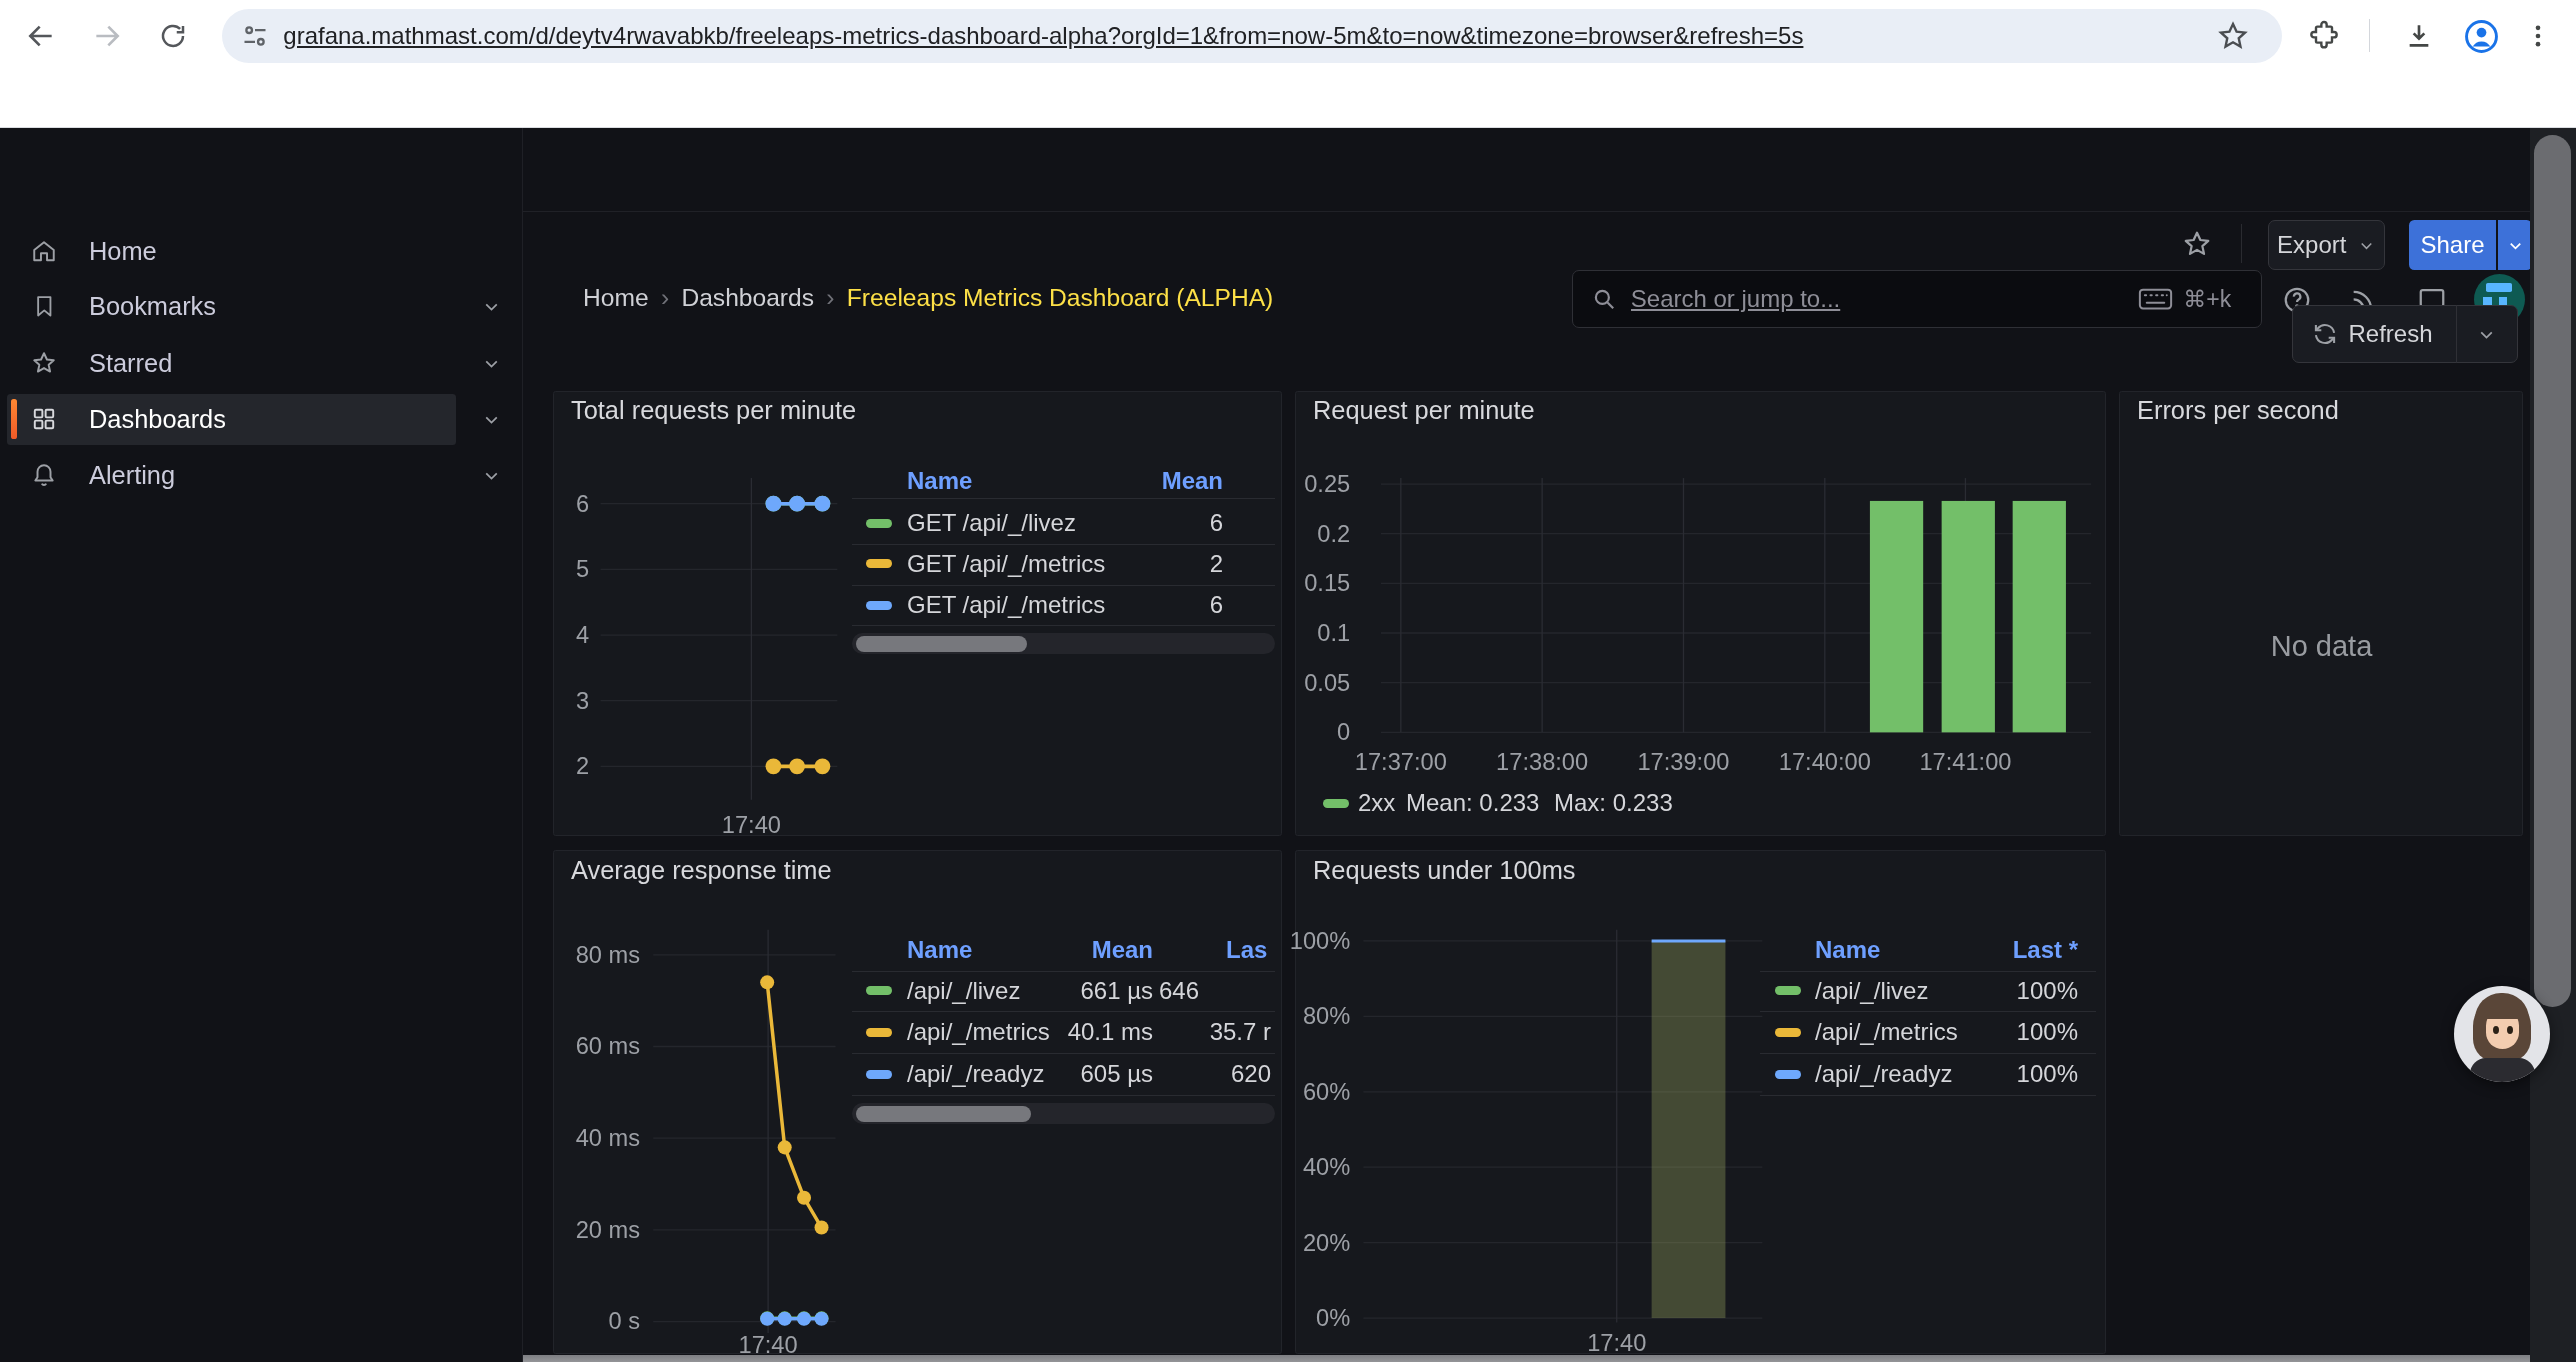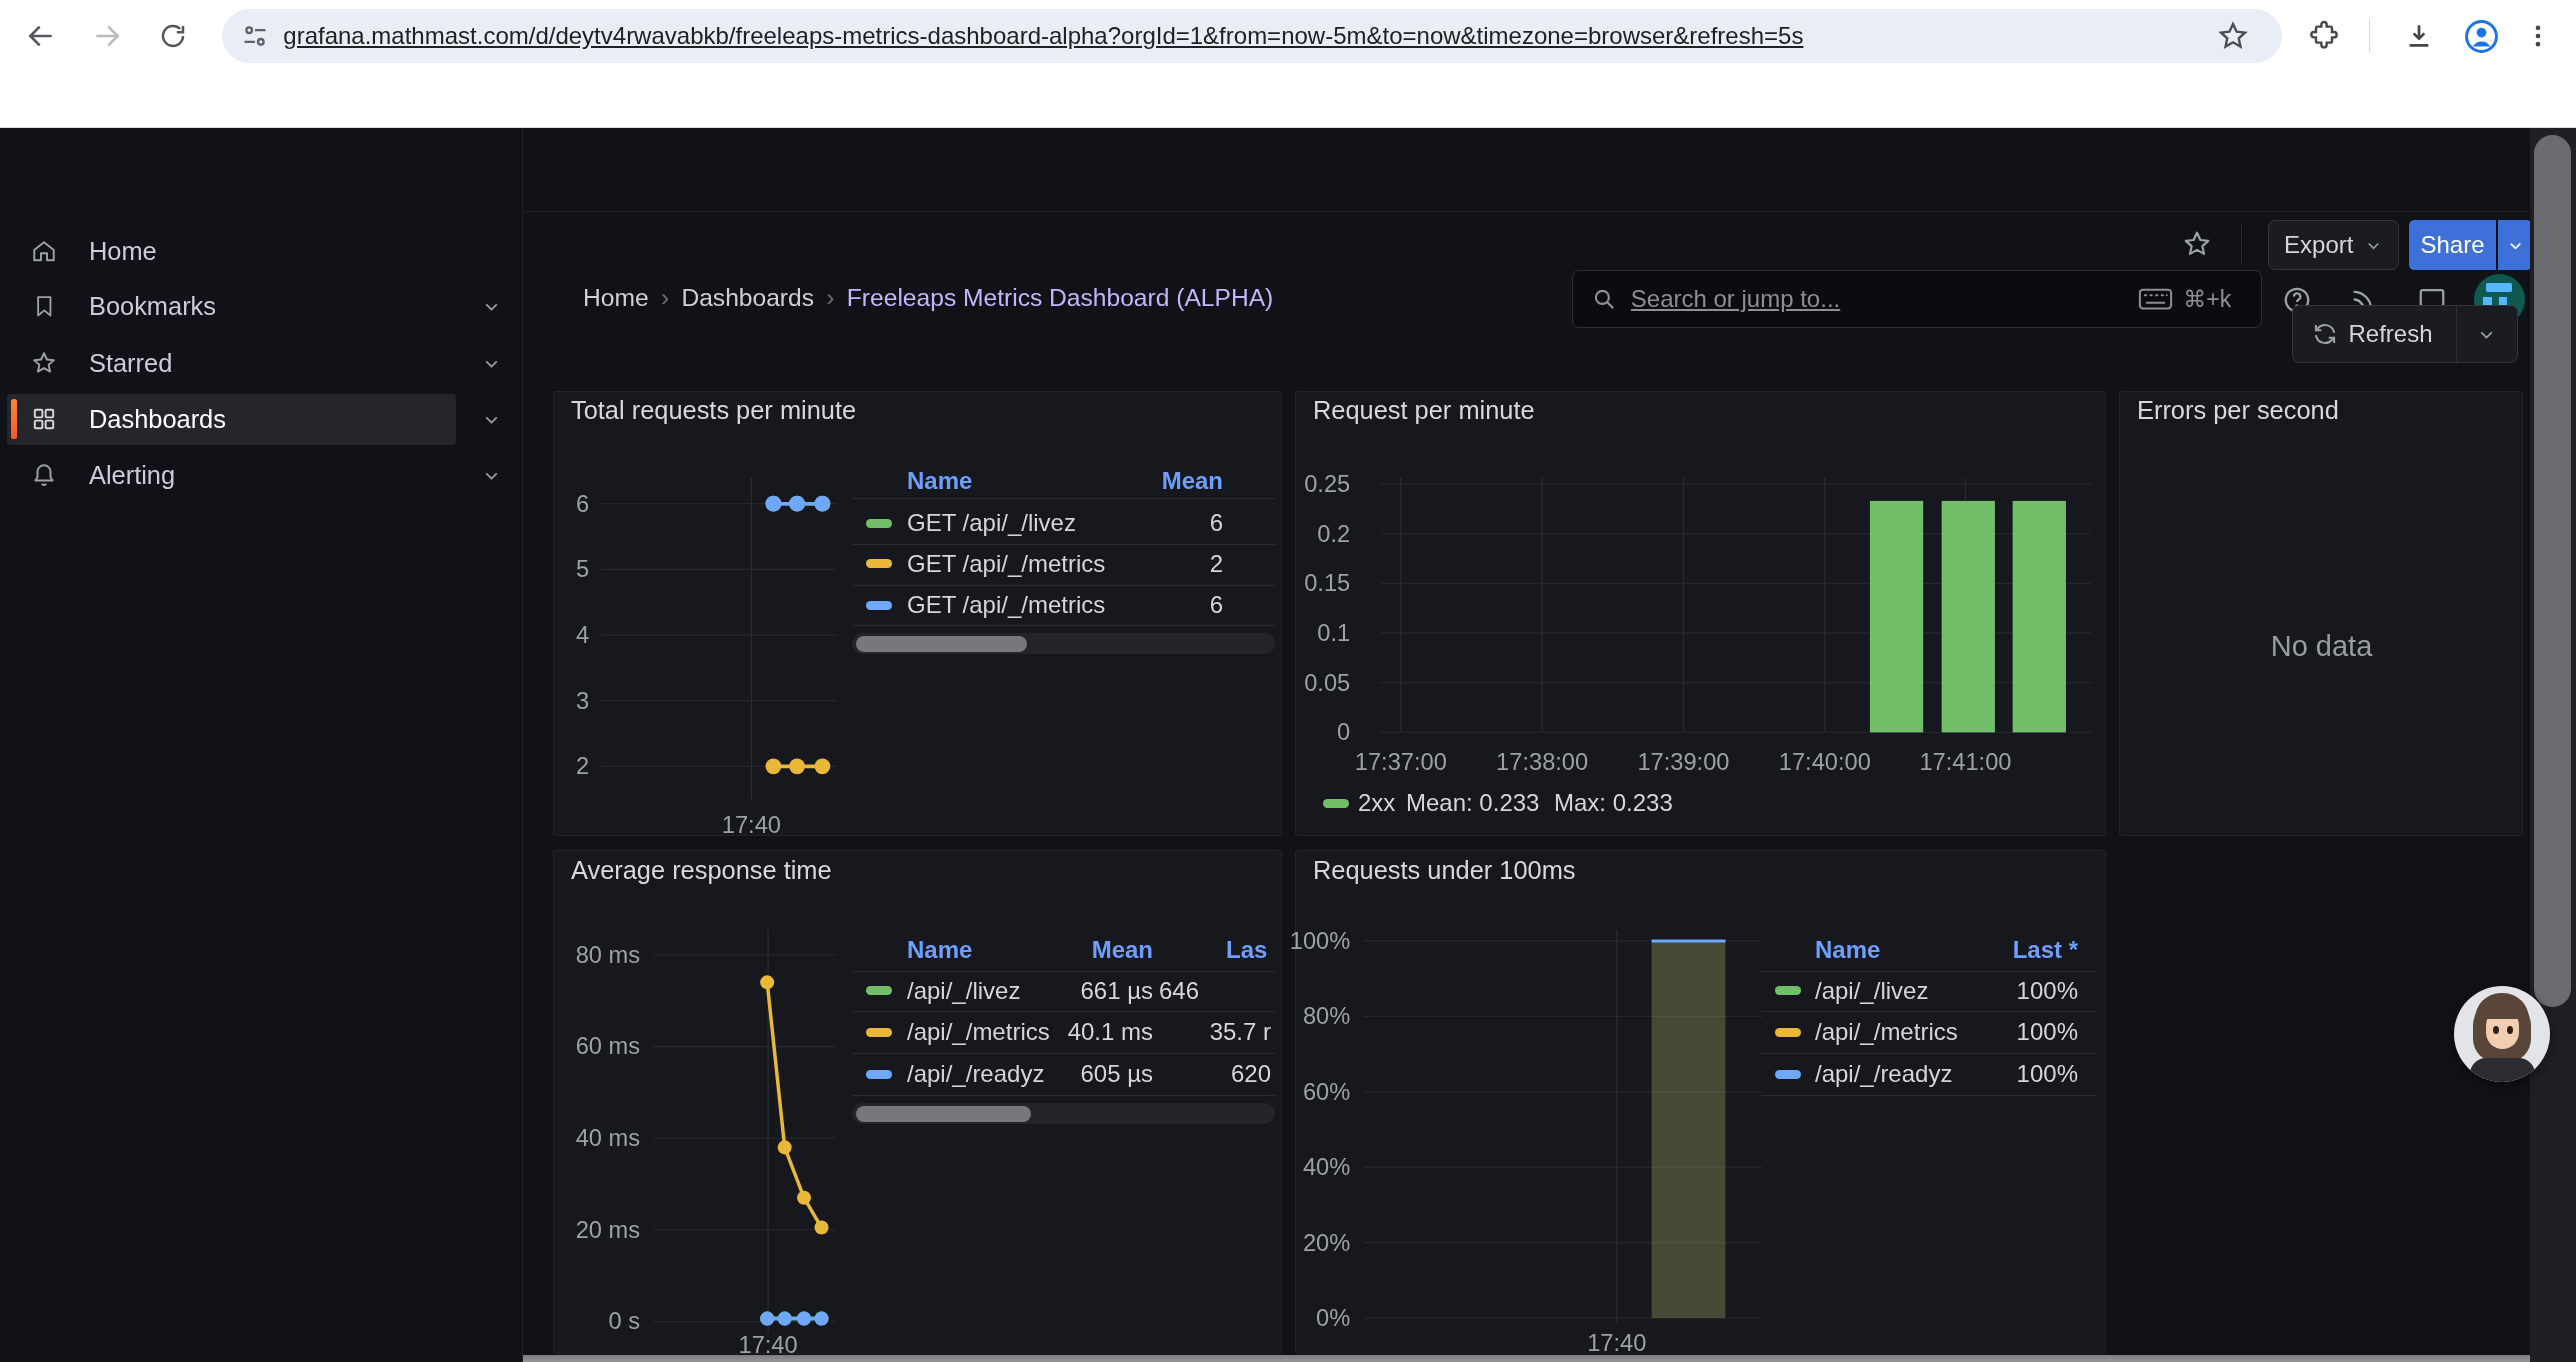--- a/index.html
+++ b/index.html
@@ -148,21 +148,21 @@
       <svg width="30" height="30" viewBox="0 0 24 24" fill="none" stroke="currentColor" stroke-width="1.8">
           <rect x="3" y="4.5" width="18" height="15" rx="2"></rect>
           <path d="M9.5 4.5v15"></path>
         </svg>
     </div>
     <div class="abs" style="left:583px;top:156px;display:flex;align-items:center">
       <span class="crumb">Home</span>
       <span class="crumbsep">›</span>
       <span class="crumb">Dashboards</span>
       <span class="crumbsep">›</span>
-      <span class="crumb" style="color:#c4b5fd">Freeleaps Metrics Dashboard (ALPHA)</span>
+      <span class="crumb" style="color:#fde047">Freeleaps Metrics Dashboard (ALPHA)</span>
     </div>
     <div class="searchbox">
       <span class="ic" style="position:static;margin:0 12.3px 0 17.5px;color:#8e8e97">
         <svg width="26" height="26" viewBox="0 0 24 24" fill="none" stroke="currentColor" stroke-width="2">
             <circle cx="10.5" cy="10.5" r="6"></circle>
             <path d="M15 15l5.5 5.5"></path>
           </svg>
       </span>
       <input class="searchinput" placeholder="Search or jump to..." style="">
       <span class="ic" style="position:static;margin-left:53px;color:#8e8e97">
@@ -268,21 +268,21 @@
       </span>
     </div>
   </div>
 
   <div class="ic" style="left:2179px;top:226px;width:35px;height:35px">
     <svg width="30" height="30" viewBox="0 0 24 24" fill="none" stroke="currentColor" stroke-width="1.8" stroke-linejoin="round">
         <path d="M12 3l2.7 5.8 6.3.7-4.7 4.2 1.3 6.2-5.6-3.2-5.6 3.2 1.3-6.2L3 9.5l6.3-.7z"></path>
       </svg>
   </div>
   <div class="abs" style="left:2241px;top:224px;width:0.9px;height:39px;background:#2a2b30"></div>
-  <div class="gbtn" style="left:2268px;top:220px;width:131px;height:50px;gap:10.5px">
+  <div class="gbtn" style="left:2268px;top:220px;width:117px;height:50px;gap:10.5px">
     <span>Export</span>
     <svg width="19" height="19" viewBox="0 0 24 24" fill="none" stroke="#9da0a6" stroke-width="2">
         <path d="M6 9.5l6 6 6-6"></path>
       </svg>
   </div>
   <div class="gbtn" style="left:2409px;top:220px;width:87px;height:50px;background:#3d71d9;border:none;border-radius:5.3px 0 0 5.3px;color:#fff;font-weight:500">
     <span>Share</span>
   </div>
   <div class="gbtn" style="left:2498px;top:220px;width:34px;height:50px;background:#3d71d9;border:none;border-radius:0 5.3px 5.3px 0">
     <svg width="19" height="19" viewBox="0 0 24 24" fill="none" stroke="#fff" stroke-width="2.2">

